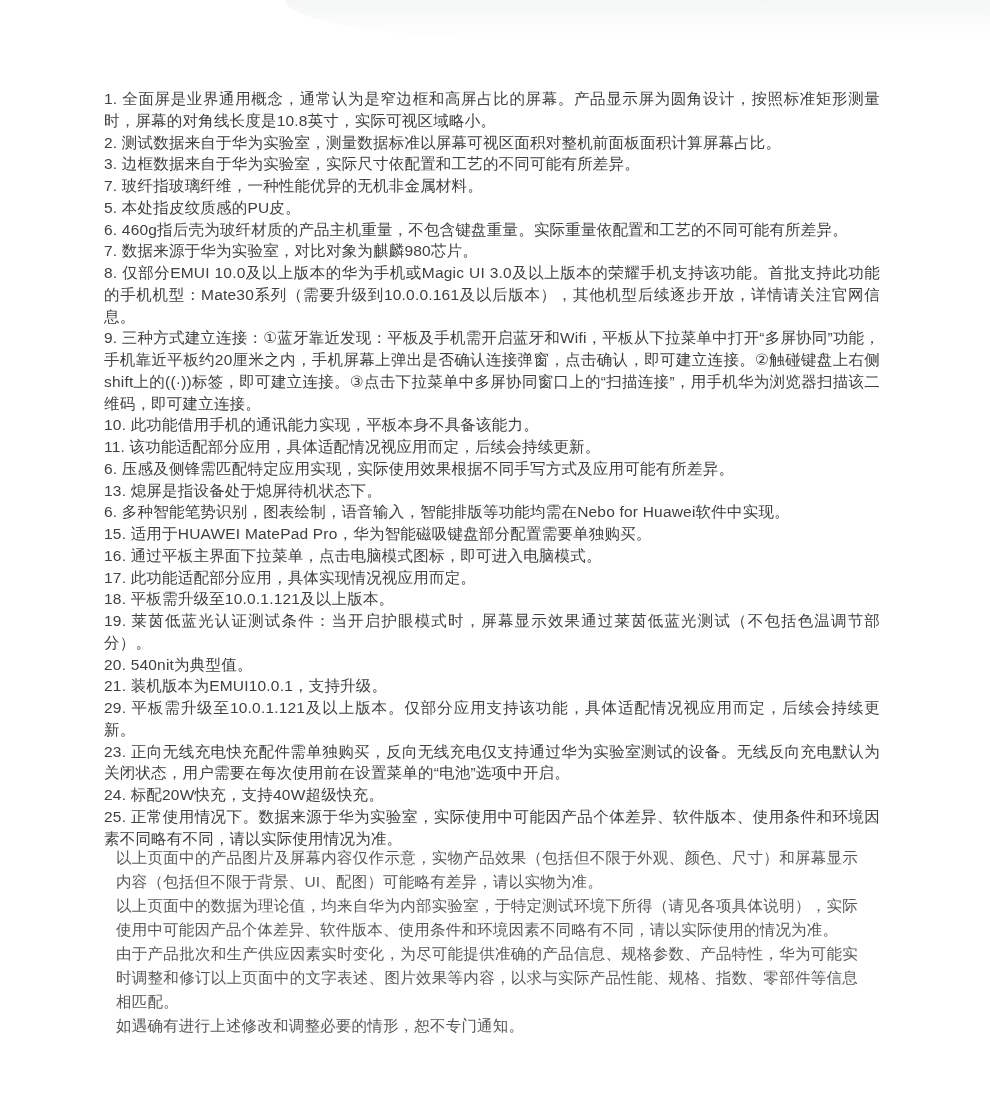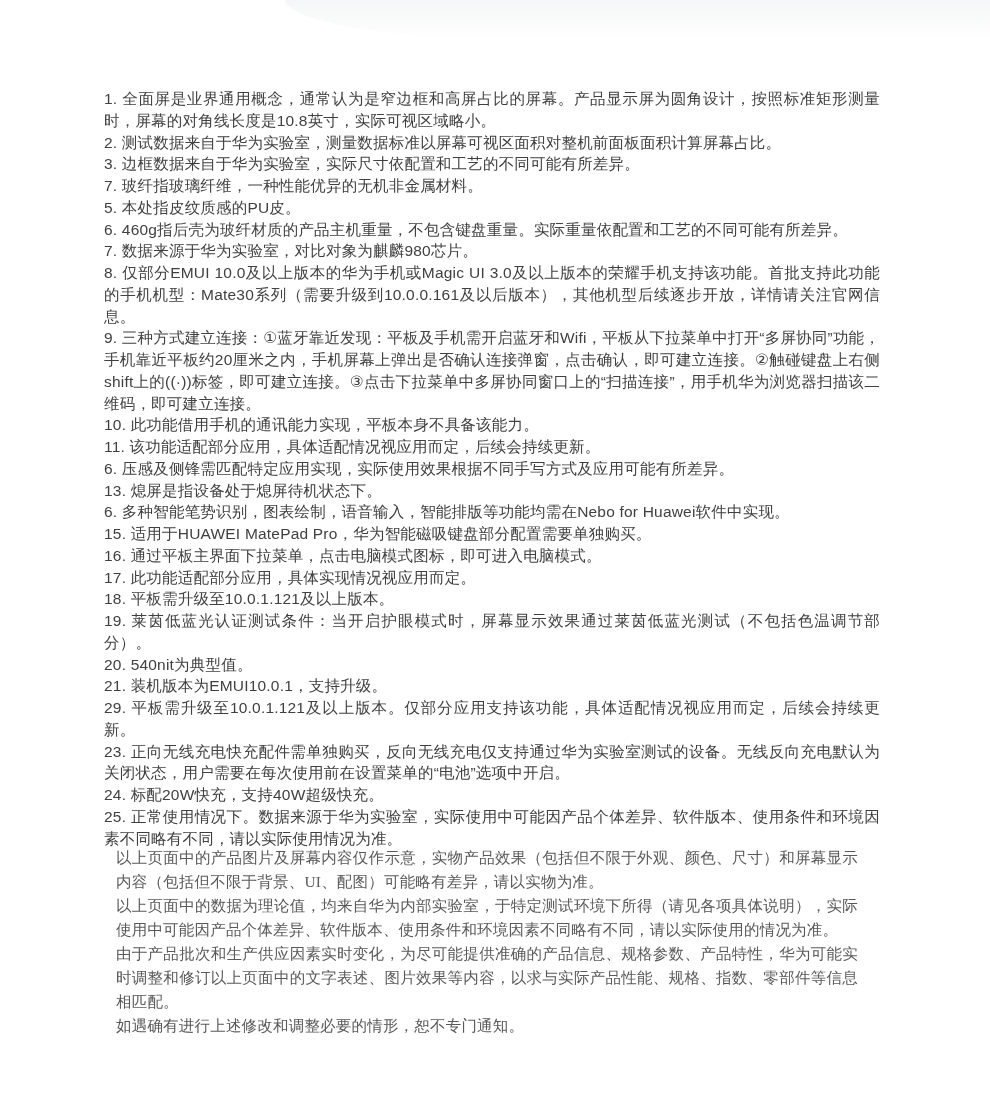--- a/index.html
+++ b/index.html
@@ -45,21 +45,20 @@
   .footnotes p { text-align: justify; text-justify: inter-ideograph; }
   .disclaimer {
     position: absolute;
     top: 846px;
     left: 116px;
     width: 742px;
     font-size: 15.5px;
     line-height: 24px;
     color: var(--disclaimer-text);
     letter-spacing: 0.2px;
-    font-family: Liberation Serif, serif;
   }
   .disclaimer p { text-align: justify; text-justify: inter-ideograph; }
 </style>
 </head>
 <body>
 
 <div class="page">
   <div class="top-decor"></div>
 
   <div class="footnotes">

